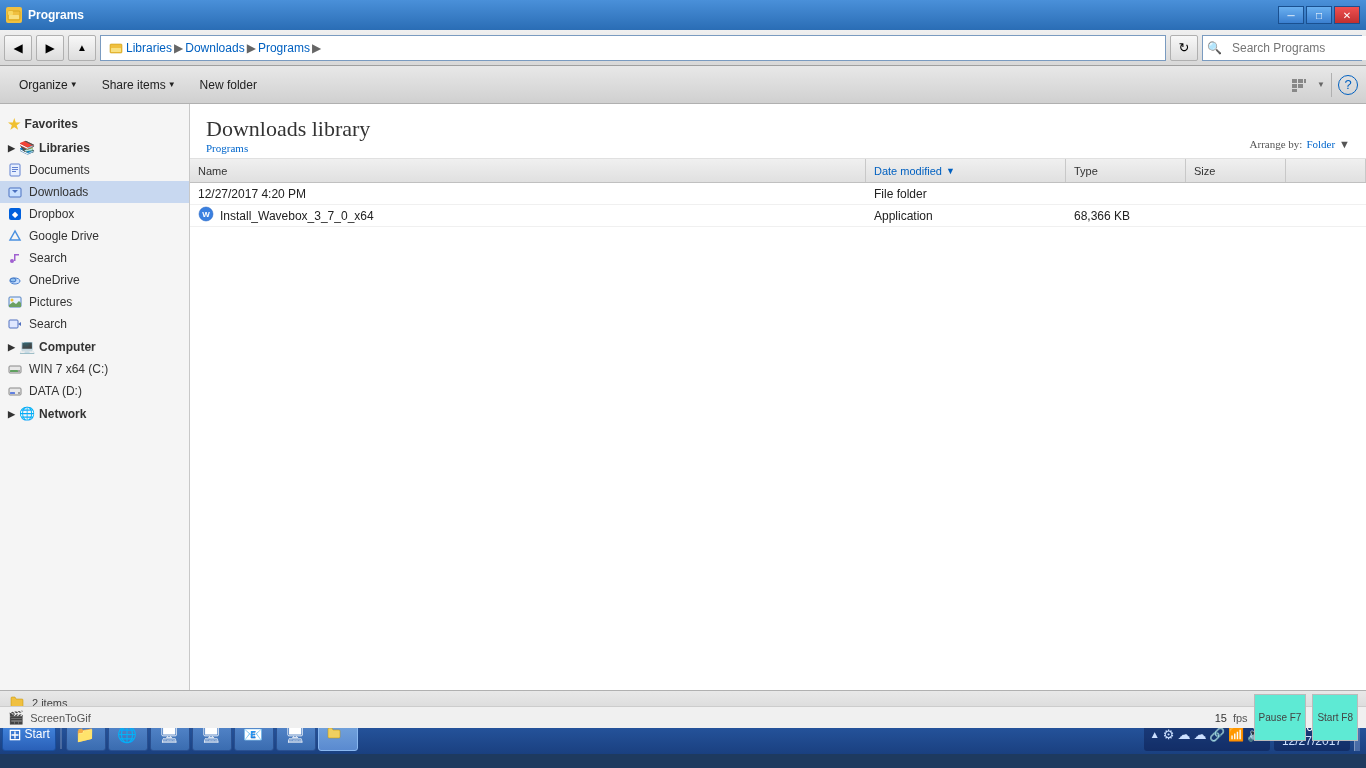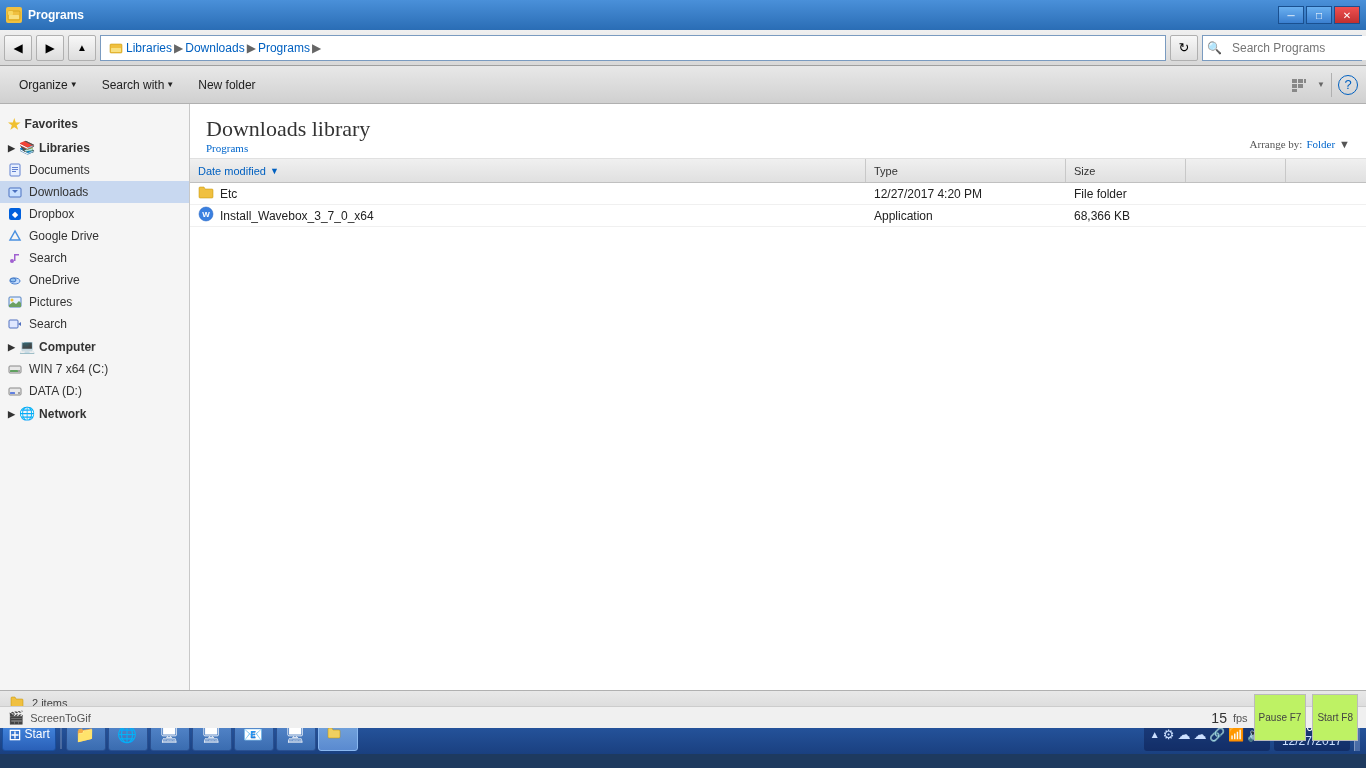--- a/index.html
+++ b/index.html
@@ -364,21 +364,21 @@
       background: #f0f0f0;
       border-top: 1px solid #ccc;
       display: flex;
       align-items: center;
       padding: 0 8px;
       font-size: 11px;
       color: #555;
       gap: 6px;
     }
     #stg-controls { margin-left: auto; display: flex; align-items: center; gap: 6px; }
-    .stg-btn { font-size: 10px; color: #444; cursor: pointer; border: 1px solid #bbb; padding: 17px 4px; background: #bef264; }
+    .stg-btn { font-size: 10px; color: #444; cursor: pointer; border: 1px solid #bbb; padding: 17px 4px; background: #5eead4; }
     .dropdown-arrow { font-size: 8px; margin-left: 2px; }
   </style>
 </head>
 <body>
 
 <div id="title-bar">
   <div id="title-bar-left">
     <div id="title-icon">
       <svg width="14" height="14" viewBox="0 0 14 14">
         <rect x="1" y="3" width="12" height="9" rx="1" fill="#f0c040" stroke="#c09000" stroke-width="0.5"></rect>
@@ -419,21 +419,21 @@
     <input id="search-input" type="text" placeholder="Search Programs" style="">
   </div>
 </div>
 
 <div id="toolbar">
   <button class="toolbar-btn">
     <span>Organize</span>
     <span class="dropdown-arrow">▼</span>
   </button>
   <button class="toolbar-btn">
-    <span>Search with</span>
+    <span>Share items</span>
     <span class="dropdown-arrow">▼</span>
   </button>
   <button class="toolbar-btn">
     <span>New folder</span>
   </button>
   <div class="toolbar-right">
     <div class="view-btn">
       <svg width="16" height="16" viewBox="0 0 16 16">
         <rect x="1" y="2" width="5" height="4" fill="#888"></rect>
         <rect x="7" y="2" width="5" height="4" fill="#888"></rect>
@@ -581,42 +581,37 @@
       <div id="arrange-by">
         <span>Arrange by:</span>
         <a>Folder</a>
         <span style="cursor:pointer">▼</span>
       </div>
     </div>
 
     <div id="file-list-container">
 
       <div id="file-list-header">
+        <div class="col-header">
+          <span>Name</span>
+        </div>
         <div class="col-header active">
           <span>Date modified</span>
           <span class="sort-arrow">▼</span>
         </div>
         <div class="col-header">
           <span>Type</span>
         </div>
         <div class="col-header">
           <span>Size</span>
         </div>
         <div class="col-header"></div>
       </div>
 
       <div class="file-row">
-        <div class="file-cell">
-          <span>
-            <svg width="16" height="14" viewBox="0 0 16 14">
-              <path d="M1 3 Q1 2 2 2 L6 2 L7 4 L14 4 Q15 4 15 5 L15 12 Q15 13 14 13 L2 13 Q1 13 1 12 Z" fill="#f0c040" stroke="#c09000" stroke-width="0.5"></path>
-            </svg>
-          </span>
-          <span>Etc</span>
-        </div>
         <div class="file-cell">12/27/2017 4:20 PM</div>
         <div class="file-cell">File folder</div>
         <div class="file-cell"></div>
         <div class="file-cell"></div>
       </div>
       <div class="file-row">
         <div class="file-cell">
           <span>
             <svg width="16" height="16" viewBox="0 0 16 16">
               <circle cx="8" cy="8" r="7" fill="#3a80e0" stroke="#2060c0" stroke-width="0.5"></circle>
@@ -639,21 +634,21 @@
       <path d="M1 2 Q1 1 2 1 L5 1 L6 3 L12 3 Q13 3 13 4 L13 10 Q13 11 12 11 L2 11 Q1 11 1 10 Z" fill="#f0c040" stroke="#c09000" stroke-width="0.5"></path>
     </svg>
   </span>
   <span>2 items</span>
 </div>
 
 <div id="screentogif-bar">
   <span style="color:#f0a020;font-size:13px">🎬</span>
   <span>ScreenToGif</span>
   <div id="stg-controls">
-    <span style="font-size:14px;color:#333">15</span>
+    <span style="font-size:11px;color:#333">15</span>
     <span style="font-size:11px;color:#555">fps</span>
     <button class="stg-btn">
       <span>Pause F7</span>
     </button>
     <button class="stg-btn">
       <span>Start F8</span>
     </button>
   </div>
 </div>
 

